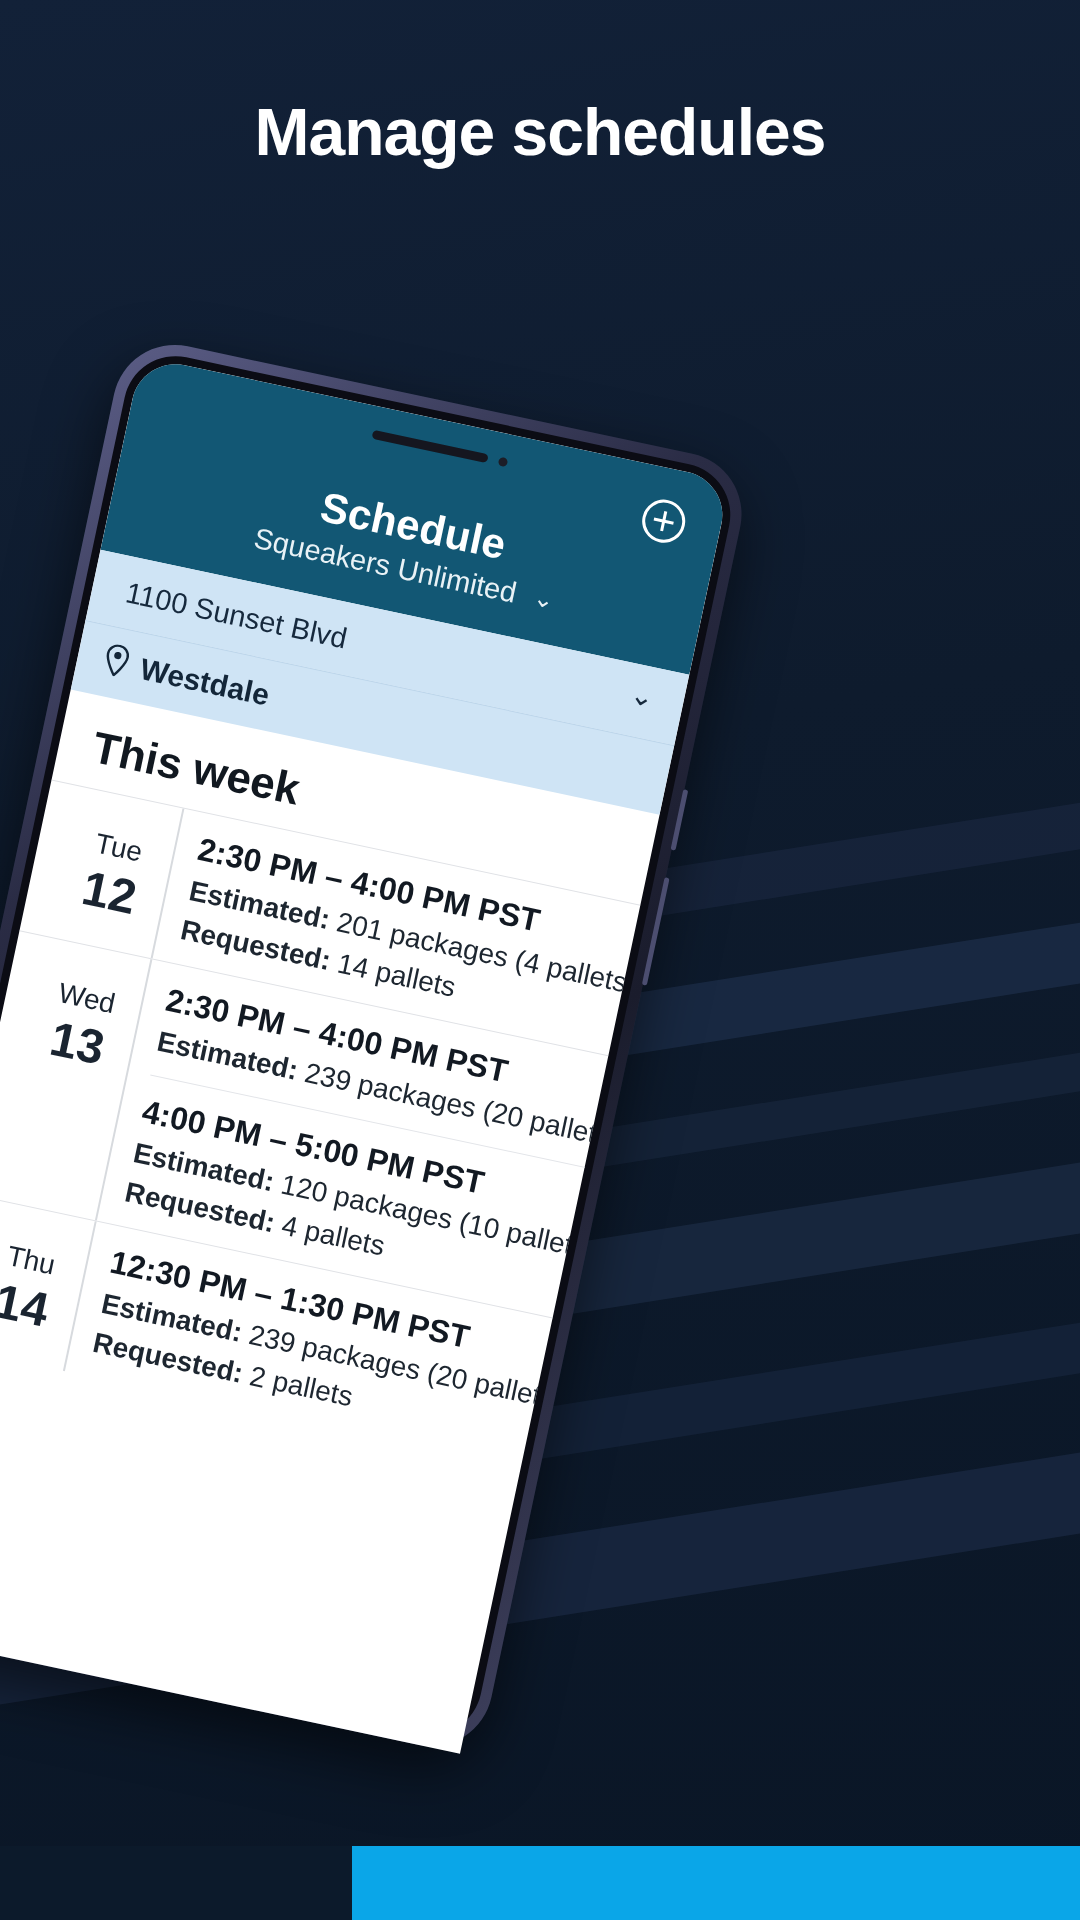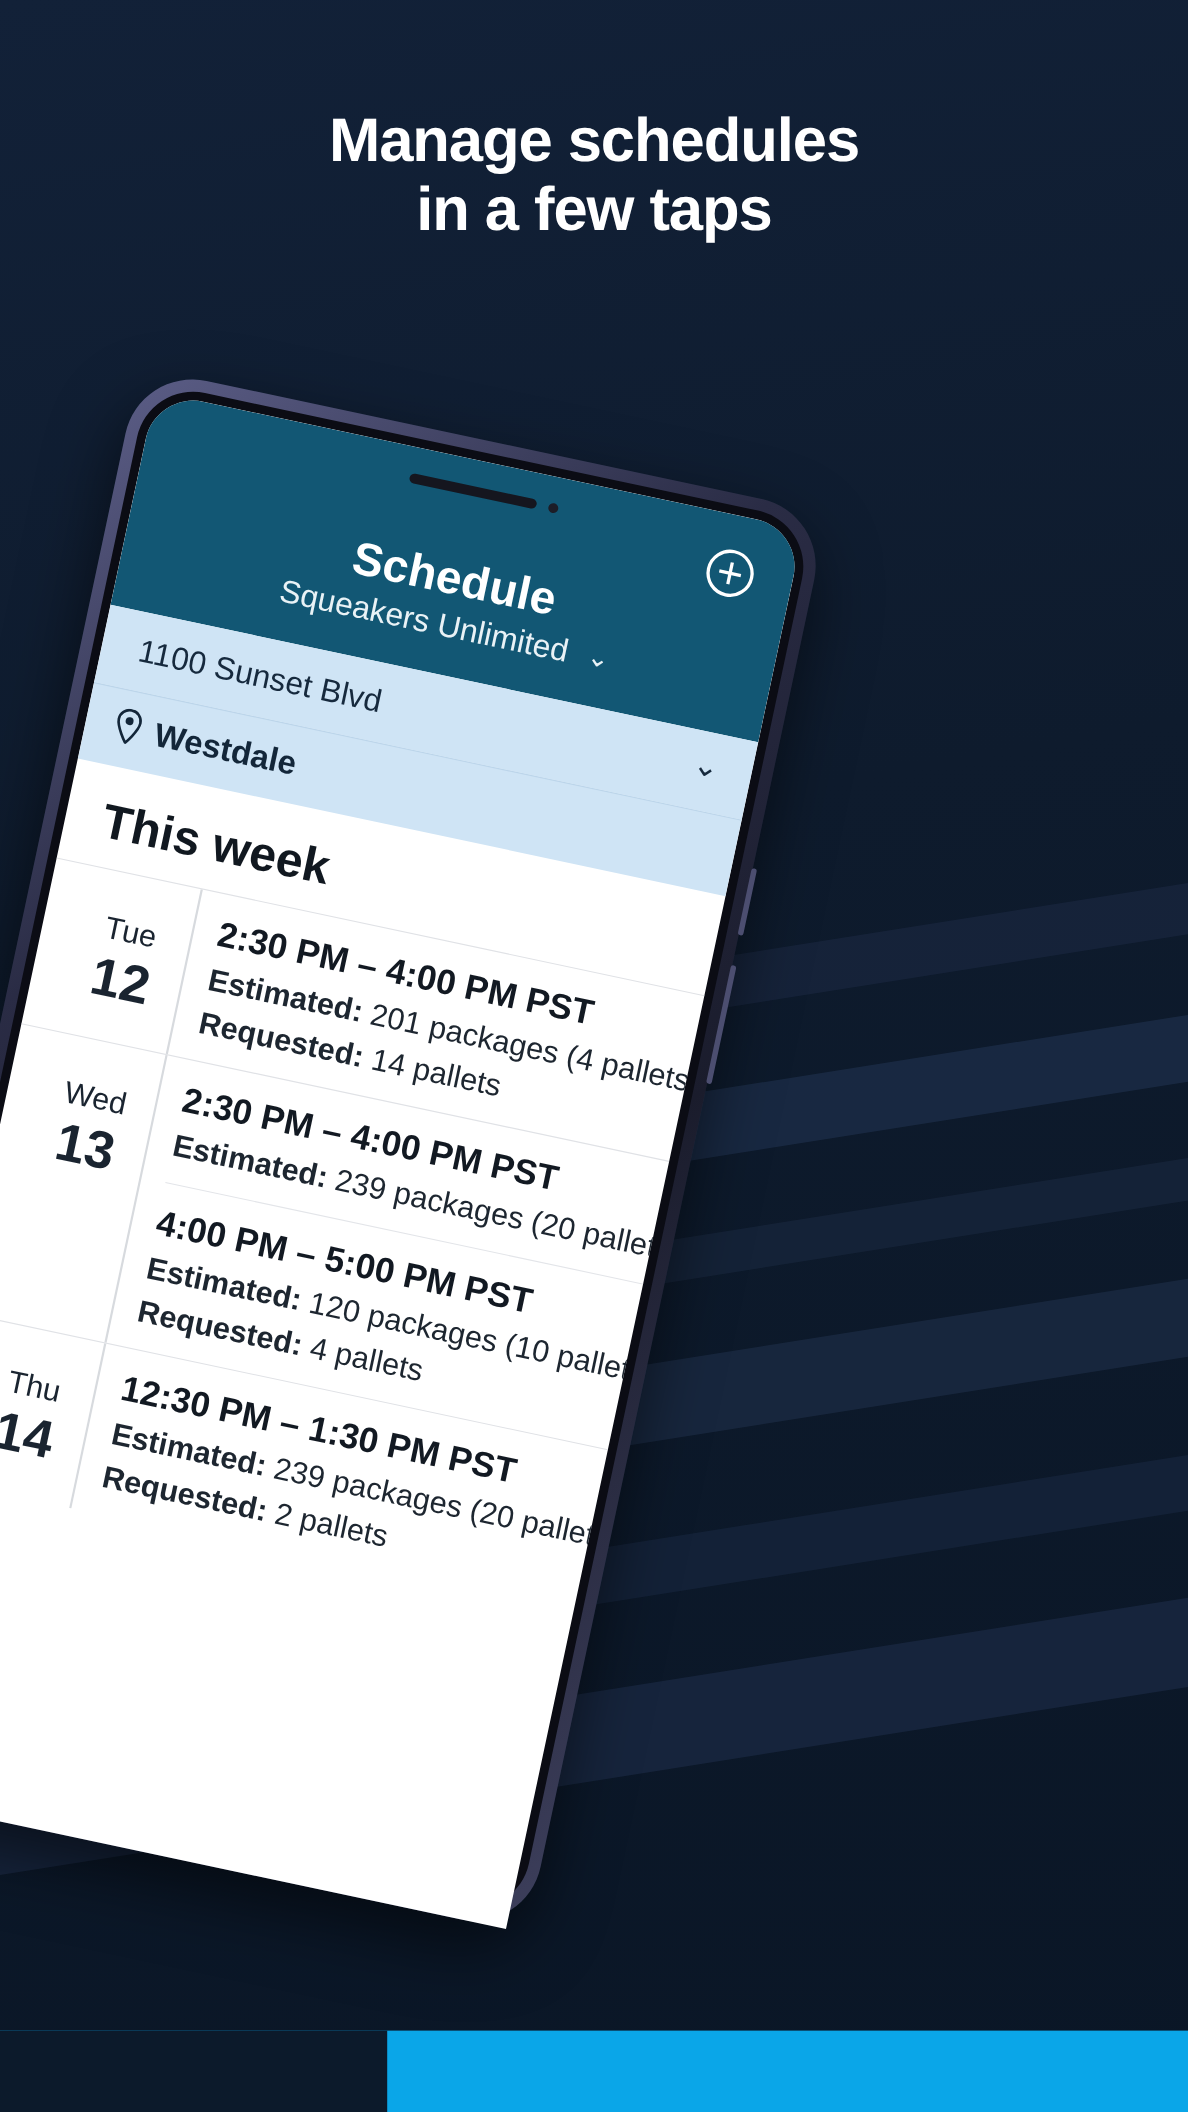--- a/index.html
+++ b/index.html
@@ -39,21 +39,21 @@
   .stripe.s6 { top: 1530px; height: 80px; background:#192740; }
 
   
   #headline {
     position: absolute;
     top: 96px;
     left: 0;
     width: 1080px;
     text-align: center;
     color: #ffffff;
-    font-size: 56px;
+    font-size: 66px;
     line-height: 1.12;
     font-weight: bold;
     letter-spacing: -1px;
     z-index: 40;
   }
   #headline .l2 { display: block; }
 
   
   #bottom-bar {
     position: absolute;
@@ -306,21 +306,20 @@
   <div class="stripe s1"></div>
   <div class="stripe s2"></div>
   <div class="stripe s3"></div>
   <div class="stripe s4"></div>
   <div class="stripe s5"></div>
   <div class="stripe s6"></div>
 </div>
 
 <div id="headline">
   <span class="l1">Manage schedules</span>
-  <span class="l2">in a few taps</span>
 </div>
 
 <div id="package">
   <div class="face-top"></div>
   <div class="face-front"></div>
   <div class="seam"></div>
   <div class="fold"></div>
 </div>
 
 <div id="phone-wrap">

